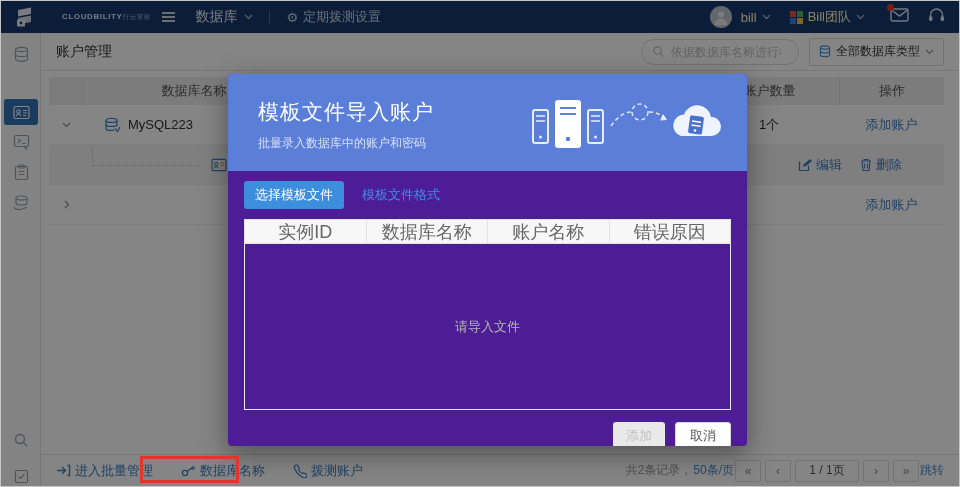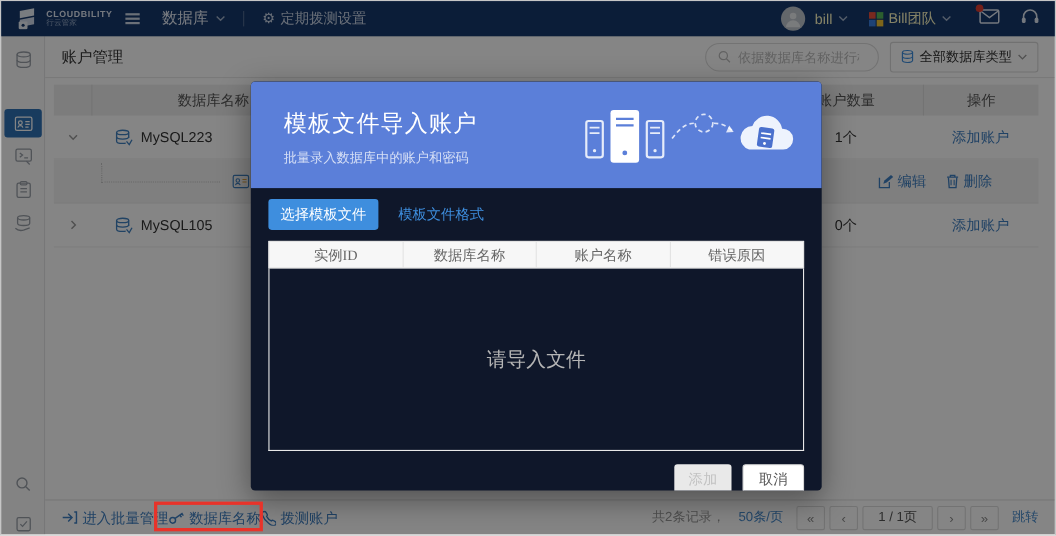--- a/index.html
+++ b/index.html
@@ -4,21 +4,21 @@
 <style>
   * { margin:0; padding:0; box-sizing:border-box; }
   body { font-family:"Liberation Sans","DejaVu Sans",sans-serif; background:#fff; }
   .screen { position:relative; width:960px; height:487px; background:#fff;
             border:1px solid #c6c6c6; overflow:hidden; font-family:"Liberation Sans","DejaVu Sans",sans-serif; }
 
   
   .topnav { position:absolute; top:0; left:0; right:0; height:32px; background:#16386b;
             display:flex; align-items:center; padding:0 14px; z-index:10; }
   .logo-wrap { display:flex; align-items:center; gap:5px; }
-  .brand-block { display:flex; flex-direction:column; line-height:1.1; }
+  .brand-block { display:flex; line-height:1.1;margin-left:20px; }
   .brand { font-size:8px; font-weight:bold; letter-spacing:.6px; color:#dfe6f2; }
   .brand-sub { font-size:7px; color:#93a7c6; }
   .hamburger { margin-left:12px; display:flex; flex-direction:column; gap:2.5px; cursor:pointer; }
   .hamburger span { width:13px; height:1.6px; background:#cdd7e6; display:block; }
   .nav-app { margin-left:20px; display:flex; align-items:center; gap:7px; color:#e6ecf6; font-size:14px; cursor:pointer; }
   .nav-divider { width:1px; height:14px; background:rgba(255,255,255,.25); margin:0 16px; }
   .nav-settings { display:flex; align-items:center; gap:5px; color:#c9d4e6; font-size:13px; cursor:pointer; }
   .gear-glyph { font-size:13px; color:#c9d4e6; }
   .nav-right { margin-left:auto; display:flex; align-items:center; gap:9px; }
   .avatar { width:22px; height:22px; border-radius:50%; background:#bfc5cd; overflow:hidden; position:relative; }
@@ -66,49 +66,49 @@
                 border-bottom:1px dotted #c6c6c6; margin-bottom:16px; margin-right:4px; }
   .cell-mid { flex:1; }
   .cell-count { width:140px; text-align:center; }
   .cell-actions { width:105px; display:flex; justify-content:center; gap:18px; }
   .cell-actions-wide { width:230px; margin-left:auto; display:flex; justify-content:flex-end; gap:18px; padding-right:42px; }
   .link { color:#3f7fc1; cursor:pointer; display:inline-flex; align-items:center; gap:4px; font-size:13px; }
 
   
   .bottom-bar { position:absolute; left:0; right:0; bottom:0; height:32px; background:#fff;
                 border-top:1px solid #e2e2e2; display:flex; align-items:center; padding:0 15px; }
-  .bb-left { display:flex; align-items:center; }
-  .bb-right { margin-left:auto; display:flex; align-items:center; gap:12px; }
+  .bb-left { display:flex; align-items:center; gap:28px; }
+  .bb-right { margin-left:auto; display:flex; align-items:center; gap:1px; }
   .bb-total { color:#999; font-size:12px; }
   .bb-link { color:#4a8ccc; font-size:12px; cursor:pointer; }
   .pager { display:flex; align-items:center; gap:4px; }
   .pg-btn { min-width:26px; height:22px; border:1px solid #dcdcdc; border-radius:2px; background:#fff;
             display:inline-flex; align-items:center; justify-content:center; color:#8a8a8a; font-size:12px; cursor:pointer; }
   .pg-ind { width:64px; height:22px; border:1px solid #dcdcdc; border-radius:2px; background:#fff;
             display:inline-flex; align-items:center; justify-content:center; color:#555; font-size:12px; }
 
   
   .overlay { position:absolute; inset:0; background:rgba(0,0,0,.48); z-index:40; }
-  .modal { position:absolute; left:227px; top:73px; width:519px; height:372px; background:#0f172a;
+  .modal { position:absolute; left:227px; top:73px; width:519px; height:372px; background:#4c1d95;
            border-radius:4px; z-index:60; box-shadow:0 8px 28px rgba(0,0,0,.4); overflow:hidden; }
   .m-header { height:97px; background:#5b7fd9; color:#fff; padding:24px 0 0 30px; position:relative; }
   .m-title { font-size:21px; letter-spacing:1px; }
   .m-subtitle { font-size:12px; color:rgba(255,255,255,.75); margin-top:9px; }
   .m-illustration { position:absolute; right:22px; top:16px; }
   .m-body { padding:10px 16px 0; }
   .m-tabs { display:flex; align-items:center; gap:18px; height:28px; }
   .tab-active { background:#3e8ede; color:#fff; font-size:13px; padding:5px 11px; border-radius:3px; cursor:pointer; }
   .tab-plain { color:#3e8ede; font-size:13px; cursor:pointer; }
   .m-table-head { margin-top:10px; display:flex; height:25px; background:#f7f7f7; border:1px solid #e3e3e3; }
-  .m-th { flex:1; display:flex; align-items:center; justify-content:center; font-size:13px; color:#666;
-          border-right:1px solid #e3e3e3;font-family:Liberation Serif, serif; }
+  .m-th { flex:1; display:flex; align-items:center; justify-content:center; font-size:18px; color:#666;
+          border-right:1px solid #e3e3e3; }
   .m-th:last-child { border-right:none; }
   .m-table-body { height:166px; border:1px solid #e8e8e8; border-top:none;
                   display:flex; align-items:center; justify-content:center; }
-  .m-empty { color:#b5b5b5; font-size:18px; }
+  .m-empty { color:#b5b5b5; font-size:13px; }
   .m-footer { margin-top:12px; display:flex; justify-content:flex-end; gap:10px; }
   .btn-add { width:52px; height:28px; background:#e9e9e9; color:#c2c2c2; border:none; border-radius:3px;
              font-size:13px; font-family:inherit; }
   .btn-cancel { width:56px; height:28px; background:#fff; color:#555; border:1px solid #d7d7d7; border-radius:3px;
                 font-size:13px; font-family:inherit; cursor:pointer; }
 
   .annotation-box { position:absolute; left:139px; top:455px; width:99px; height:27px;
                     border:3px solid #e8332a; z-index:70; pointer-events:none; }
 </style>
 </head>
@@ -323,31 +323,21 @@
           </span>
         </div>
       </div>
 
       <div class="mt-row">
         <div class="cell-expand">
           <svg width="6" height="9" viewBox="0 0 6 9">
             <path d="M1 1l3.5 3.5L1 8" fill="none" stroke="#999" stroke-width="1.3"></path>
             </svg>
         </div>
-        <div class="cell-name">
-          <svg width="17" height="16" viewBox="0 0 17 16">
-            <ellipse cx="7.5" cy="3.4" rx="5.5" ry="2" fill="none" stroke="#4080c0" stroke-width="1.2"></ellipse>
-            <path d="M2 3.4v8c0 1.1 2.5 2 5.5 2 1 0 2-.1 2.8-.3" fill="none" stroke="#4080c0" stroke-width="1.2"></path>
-            <path d="M2 7.4c0 1.1 2.5 2 5.5 2s5.5-.9 5.5-2" fill="none" stroke="#4080c0" stroke-width="1.2"></path>
-            <path d="M13 3.4v5M11 11.5l2.5 3 2.5-4.5" fill="none" stroke="#4080c0" stroke-width="1.2"></path>
-            </svg>
-          <span>MySQL105</span>
-        </div>
         <div class="cell-mid"></div>
-        <div class="cell-count">0个</div>
         <div class="cell-actions">
           <span class="link">添加账户</span>
         </div>
       </div>
     </div>
 
     <div class="bottom-bar">
       <div class="bb-left">
         <span class="link">
           <svg width="15" height="13" viewBox="0 0 15 13">

